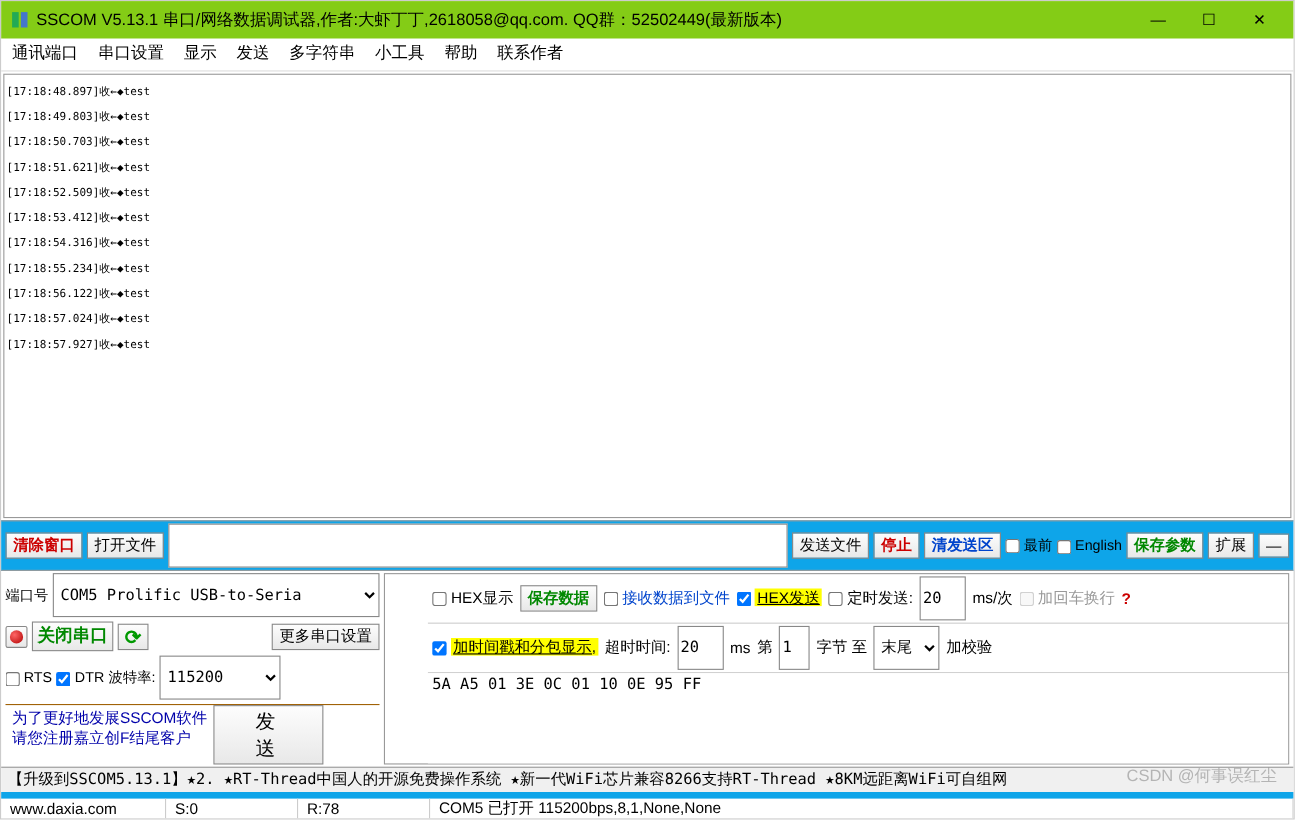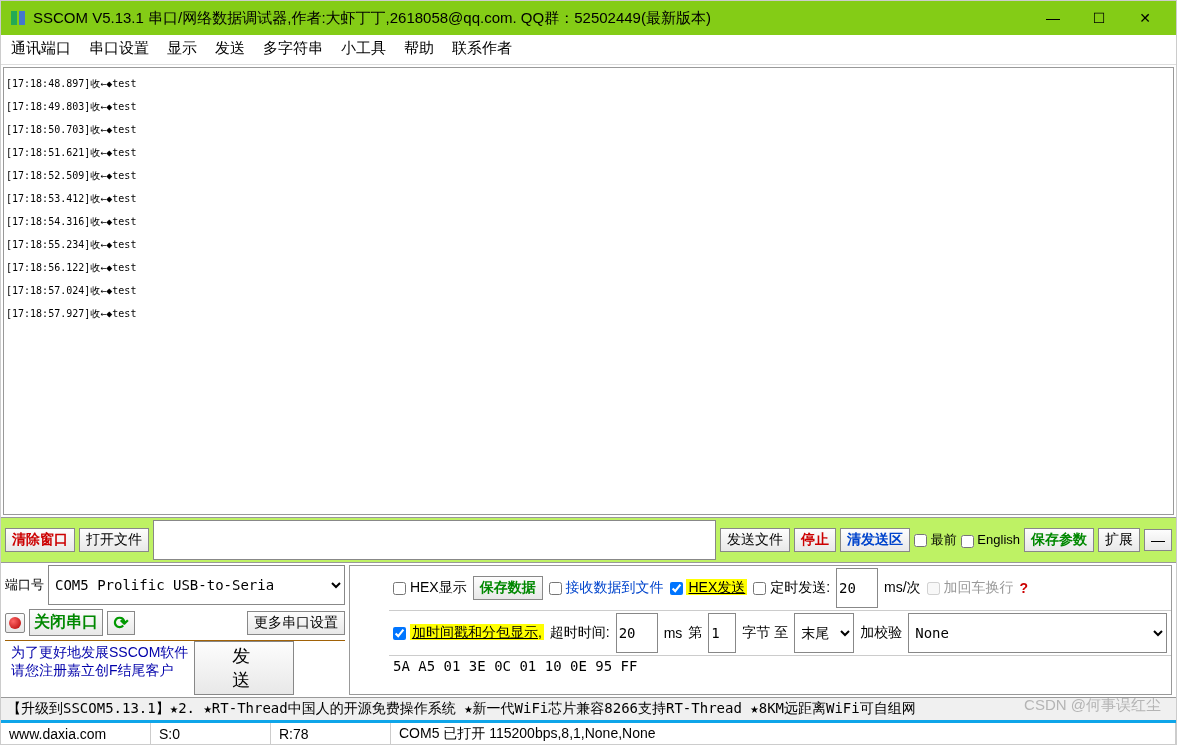--- a/index.html
+++ b/index.html
@@ -4,38 +4,38 @@
 <style>
 * { box-sizing: border-box; margin: 0; padding: 0; }
 body { font-family: "Microsoft YaHei", SimSun, sans-serif; font-size: 13px; background: #fff; width: 1177px; height: 745px; overflow: hidden; display: flex; flex-direction: column; border: 1px solid #ccc; }
 .titlebar { display: flex; align-items: center; height: 34px; padding: 0 8px; background: #84cc16; }
 .titlebar .icon { width: 18px; height: 18px; margin-right: 6px; }
 .titlebar .title { flex: 1; font-size: 15px; }
 .winbtn { width: 46px; height: 30px; display: flex; align-items: center; justify-content: center; font-size: 14px; }
 .menubar { display: flex; gap: 18px; padding: 4px 10px 6px; font-size: 15px; border-bottom: 1px solid #ddd; }
 .menubar span { cursor: pointer; }
 .dataview { flex: 1; background: #fff; border: 1px solid #999; margin: 2px; padding: 4px 2px; font-family: "NSimSun", "SimSun", monospace; font-size: 10px; overflow-y: scroll; line-height: 2.3; white-space: pre; position: relative; }
-.row1 { display: flex; align-items: center; gap: 4px; padding: 2px 4px; border-top: 1px solid #999; border-bottom: 1px solid #999; background: #bef264; }
+.row1 { display: flex; align-items: center; gap: 4px; padding: 2px 4px; border-top: 1px solid #999; border-bottom: 1px solid #999; background: #0ea5e9; }
 .btn { background: linear-gradient(#fdfdfd,#e8e8e8); border: 1px solid #888; padding: 2px 6px; font-family: inherit; font-size: 14px; cursor: pointer; }
 .btn.red { color: #c00; font-weight: bold; }
 .btn.green { color: #080; font-weight: bold; }
 .btn.blue { color: #04c; font-weight: bold; }
 .inp { border: 1px solid #888; background: #fff; height: 40px; font-family: "NSimSun", monospace; font-size: 14px; padding: 0 2px; }
 .panel { display: flex; gap: 4px; padding: 2px 4px; }
 .leftcol { width: 340px; display: flex; flex-direction: column; gap: 4px; }
 .leftrow { display: flex; align-items: center; gap: 4px; }
 .rightcol { flex: 1; border: 1px solid #999; display: flex; flex-direction: column; padding-left: 39px; }
 .optrow { display: flex; align-items: center; gap: 6px; padding: 2px 4px; border-bottom: 1px solid #ccc; font-size: 14px; }
 .hl { background: #ffff00; padding: 0 2px; text-decoration: underline; }
 .sendbox { flex: 1; background: #fff; padding: 2px 4px; font-family: "NSimSun", monospace; font-size: 14px; min-height: 36px; }
 .sendrow { display: flex; align-items: stretch; border-top: 1px solid #a16207; }
 .sendrow .note { flex: 0 0 auto; color: #00a; font-size: 14px; padding: 2px 6px; line-height: 1.3; }
 .sendbtn { width: 100px; font-size: 18px; letter-spacing: 20px; padding-left: 20px; }
 .adrow { display: flex; align-items: center; gap: 20px; padding: 2px 6px; border-top: 1px solid #999; font-family: "NSimSun", SimSun, monospace; font-size: 14px; background: #f0f0f0; }
-.statusbar { display: flex; align-items: center; border-top: 3px solid #0ea5e9; font-size: 14px; height: 24px; }
+.statusbar { display: flex; align-items: center; border-top: 6px solid #0ea5e9; font-size: 14px; height: 24px; }
 .statusbar > div { border-right: 1px solid #ccc; padding: 2px 8px; height: 100%; display: flex; align-items: center; }
 .watermark { position: fixed; right: 16px; bottom: 30px; color: rgba(140,140,140,.6); font-size: 15px; pointer-events: none; }
 select.inp { font-family: "NSimSun", monospace; }
 input[type=checkbox] { vertical-align: middle; }
 .record-icon { width: 20px; height: 20px; border: 1px solid #888; border-radius: 2px; display: flex; align-items: center; justify-content: center; background: linear-gradient(#fdfdfd,#e8e8e8); }
 .record-icon::after { content: ""; width: 12px; height: 12px; border-radius: 50%; background: radial-gradient(circle at 35% 35%, #ff6666, #b00000); }
 .refresh-icon { width: 28px; height: 24px; display: flex; align-items: center; justify-content: center; color: #090; font-weight: bold; font-size: 18px; }
 </style>
 </head>
 <body>
@@ -94,20 +94,26 @@
       <span>端口号</span>
       <select class="inp" style="flex:1"><option>COM5 Prolific USB-to-Seria</option></select>
     </div>
     <div class="leftrow">
       <span class="record-icon"></span>
       <button class="btn green" style="font-size:16px;padding:2px 4px">关闭串口</button>
       <button class="btn refresh-icon">⟳</button>
       <div style="flex:1"></div>
       <button class="btn">更多串口设置</button>
     </div>
+    <div class="leftrow">
+      <label><input type="checkbox" style=""> <span>RTS</span></label>
+      <label><input type="checkbox" checked="" style=""> <span>DTR</span></label>
+      <span>波特率:</span>
+      <select class="inp" style="width:110px"><option>115200</option></select>
+    </div>
     <div class="sendrow">
       <div class="note">
         <span>为了更好地发展SSCOM软件</span><br><span>请您注册嘉立创F结尾客户</span>
       </div>
       <button class="btn sendbtn">发 送</button>
     </div>
   </div>
 
   <div class="rightcol">
     <div class="optrow">
@@ -124,21 +130,20 @@
     <div class="optrow">
       <label><input type="checkbox" checked="" style=""> <span class="hl">加时间戳和分包显示,</span></label>
       <span>超时时间:</span>
       <input class="inp" style="width: 42px;" value="20">
       <span>ms</span>
       <span>第</span>
       <input class="inp" style="width: 28px;" value="1">
       <span>字节 至</span>
       <select class="inp" style="width:60px"><option>末尾</option></select>
       <span>加校验</span>
-      <select class="inp" style="flex:1"><option>None</option></select>
     </div>
     <div class="sendbox">5A A5 01 3E 0C 01 10 0E 95 FF</div>
   </div>
 </div>
 
 <div class="adrow">【升级到SSCOM5.13.1】★2. ★RT-Thread中国人的开源免费操作系统 ★新一代WiFi芯片兼容8266支持RT-Thread ★8KM远距离WiFi可自组网</div>
 
 <div class="statusbar">
   <div style="width:150px">www.daxia.com</div>
   <div style="width:120px">S:0</div>

